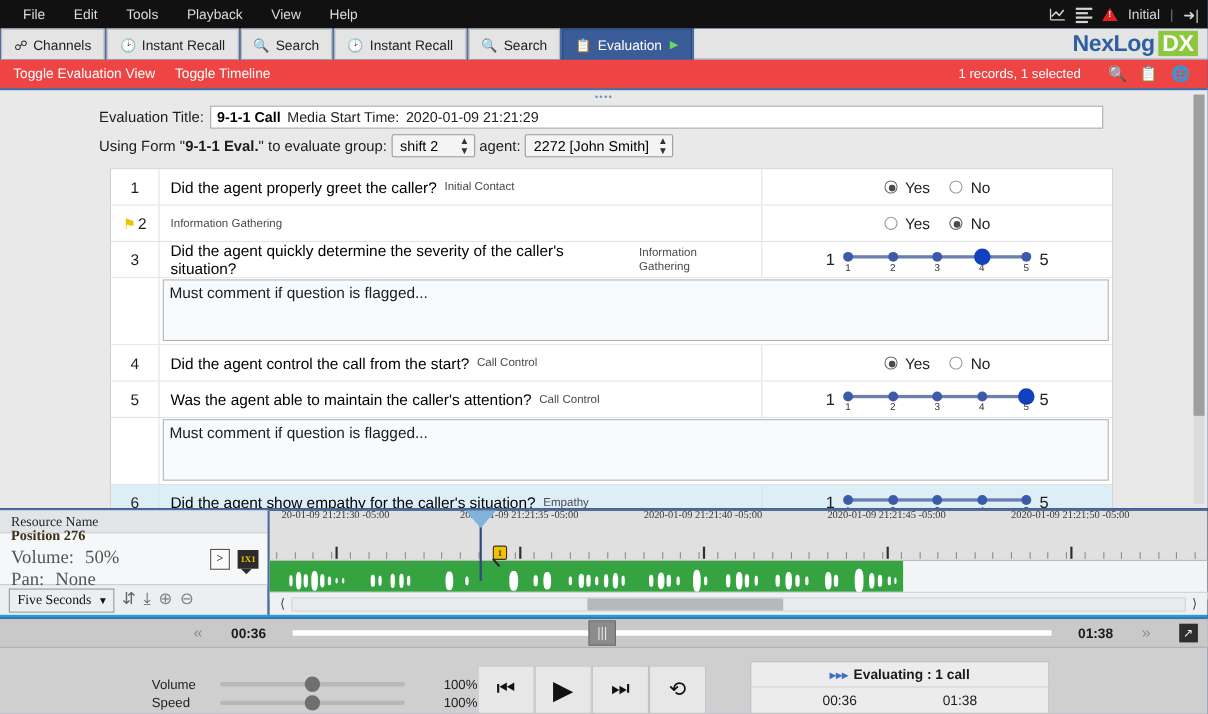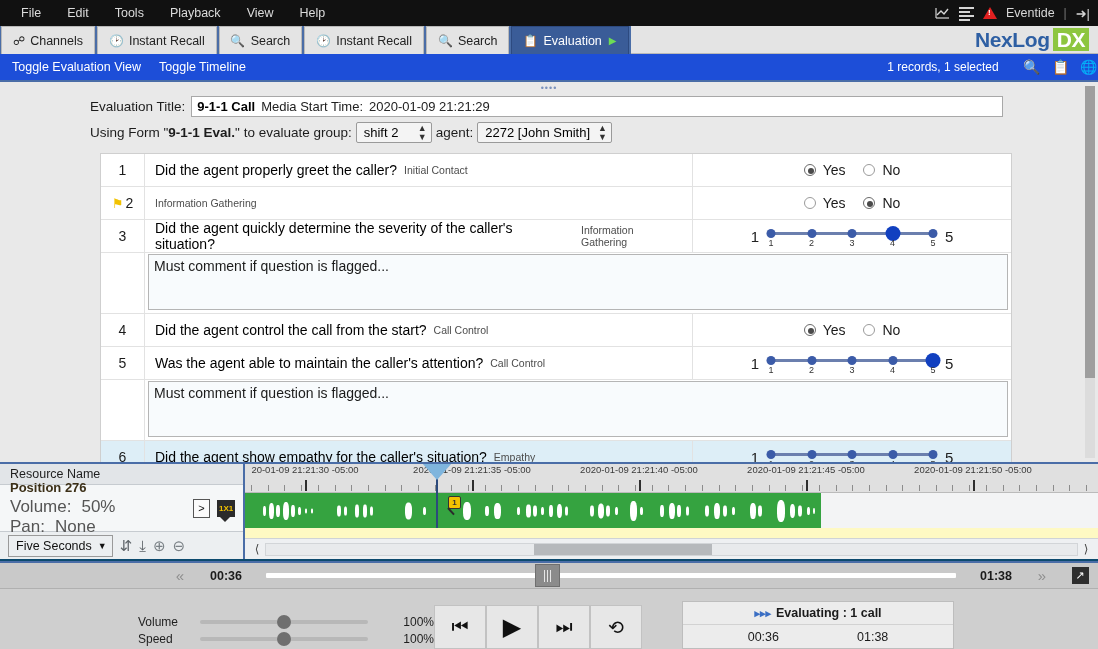--- a/index.html
+++ b/index.html
@@ -79,23 +79,23 @@
     border-bottom: 1px solid #b9b9b9;
   }
   .brand { font-size: 21px; font-weight: bold; letter-spacing: -0.4px; }
   .brand .nex { color: #2e5fa3; }
   .brand .dx {
     background: #8dc63f; color: #ffffff; padding: 0 4px; margin-left: 3px;
   }
 
   
   .toolbar {
-    height: 26px; background: #1d4ed8; color: #ffffff;
+    height: 26px; background: #ef4444; color: #ffffff;
     display: flex; align-items: center; flex: 0 0 26px;
-    padding: 0 0 0 12px; font-size: 12.5px;
+    padding: 0 16px 0 12px; font-size: 12.5px;
   }
   .toolbar .tlink { margin-right: 18px; cursor: default; }
   .toolbar .spacer { flex: 1 1 auto; }
   .toolbar .records { margin-right: 14px; font-size: 12px; }
   .toolbar .tbicon { margin-left: 11px; font-size: 14px; cursor: default; }
 
   
   .evalpanel {
     flex: 0 0 382px; background: #e9e9e9; position: relative;
     border-top: 2px solid #4a6da7; overflow: hidden;
@@ -202,23 +202,24 @@
     position: absolute; right: 3px; top: 4px; width: 10px; bottom: 4px;
     background: #dcdcdc;
   }
   .vscroll .thumb {
     position: absolute; left: 0; top: 0; width: 10px; height: 292px;
     background: #9e9e9e;
   }
 
   
   .timeline {
-    flex: 0 0 99px; display: flex; background: #fef9c3;
-    border-top: 2px solid #4a6da7; border-bottom: 2px solid #0c4a6e;
+    flex: 0 0 99px; display: flex; background: #0f172a;
+    border-top: 2px solid #4a6da7; border-bottom: 2px solid #0ea5e9;
     position: relative;
+    font-family: Liberation Serif, serif;
   }
   .tl-left {
     flex: 0 0 245px; border-right: 2px solid #4a6da7;
     display: flex; flex-direction: column; background: #eceff1;
   }
   .tl-head {
     height: 21px; background: #e2e5e8; border-bottom: 1px solid #c6cbd0;
     display: flex; align-items: center; padding-left: 10px;
     font-size: 12.5px; color: #1f1f1f;
   }
@@ -252,21 +253,21 @@
   .drop {
     border: 1px solid #9a9a9a; background: #eceff1; height: 22px;
     display: inline-flex; align-items: center; padding: 0 5px 0 7px;
     font-size: 12.5px; gap: 6px; color: #111;
   }
   .tl-ctrls .gi { color: #7b8287; font-size: 15px; line-height:1; }
   .tl-ctrls .gi.dk { color: #5d6368; }
 
   .tl-right { flex: 1 1 auto; position: relative; overflow: hidden; }
   .ruler {
-    height: 29px; background: #e0e0e0; position: relative;
+    height: 46px; background: #e0e0e0; position: relative;
     border-bottom: 1px solid #bbb;
   }
   .ruler .tlab {
     position: absolute; top: 0px; font-size: 9.5px; color: #3a3a3a;
     white-space: nowrap; transform: translateX(-50%);
   }
   .ruler .tick {
     position: absolute; bottom: 1px; width: 1px; height: 6px;
     background: #8c8c8c;
   }
@@ -411,21 +412,21 @@
           <path d="M2 8 L6 4 L9 7 L13 2" stroke="#d5d5d5" stroke-width="1.4" fill="none"></path>
         </svg>
       </span>
       <span class="ic-rows">
         <span></span>
           <span></span>
           <span></span>
           <span></span>
       </span>
       <span class="warn-tri"></span>
-      <span class="eventide">Eventide</span>
+      <span class="eventide">Initial</span>
       <span class="sep">|</span>
       <span class="glyph">➜|</span>
     </div>
   </div>
 
   <div class="tabbar">
     <div class="tab">
       <span class="tico">☍</span>
       <span>Channels</span>
     </div>

